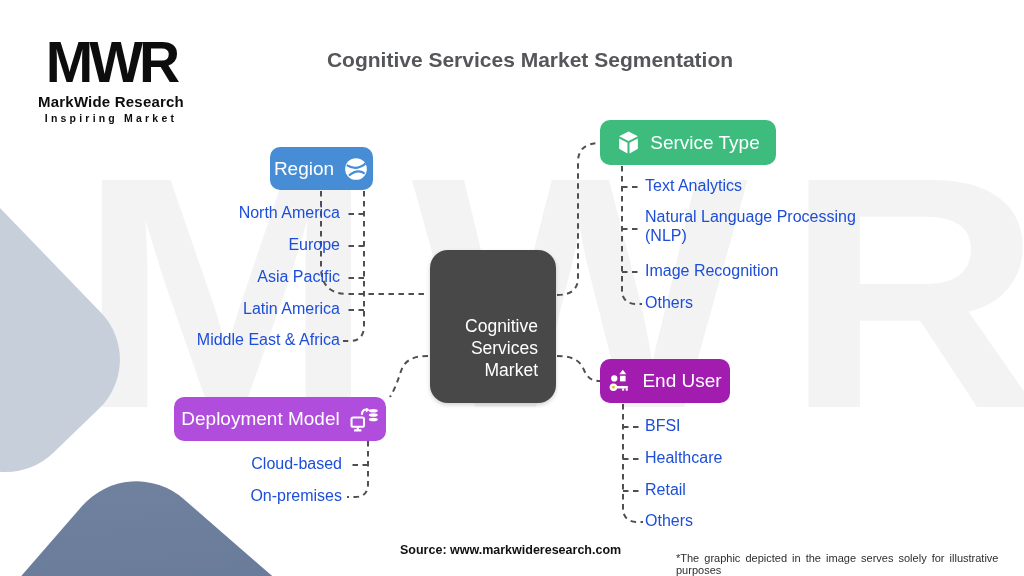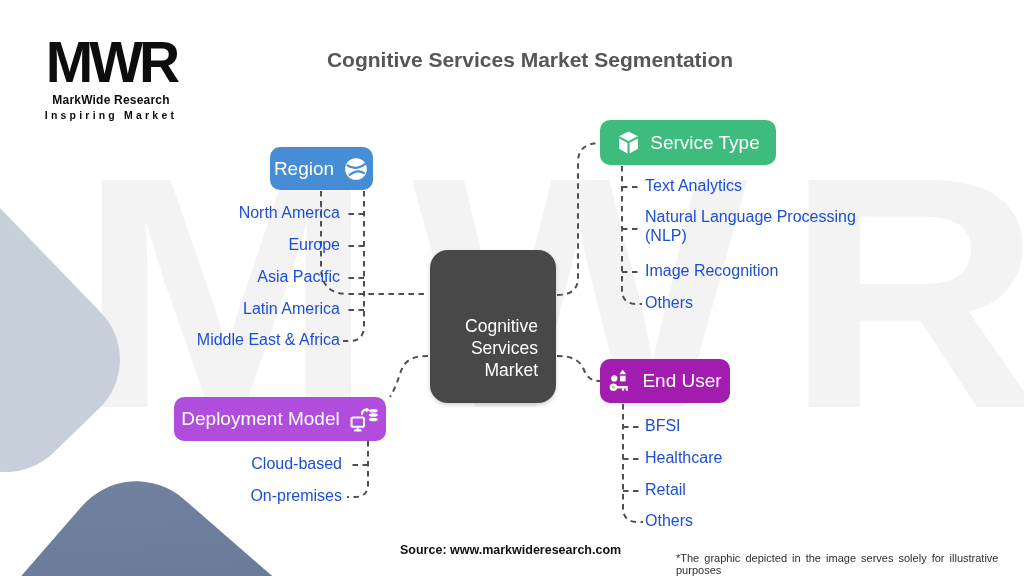--- a/index.html
+++ b/index.html
@@ -23,21 +23,21 @@
     position:absolute;width:420px;height:420px;border-radius:72px;
     left:-60px;top:538px;transform:rotate(41deg);
     background:linear-gradient(135deg,#71839f 0%,#4e6288 100%);z-index:2;
   }
   
   svg.connectors{position:absolute;left:0;top:0;z-index:3;}
   .dash{fill:none;stroke:#4f4f4f;stroke-width:2;stroke-dasharray:5.5 4.5;}
   
   .logo{position:absolute;left:30px;top:34px;width:162px;text-align:center;z-index:4;color:#0d0d0d;}
   .logo-acronym{font-size:57px;font-weight:900;letter-spacing:-4px;line-height:1.0;transform:scaleY(1.02);}
-  .logo-name{font-size:12px;font-weight:800;margin-top:2px;letter-spacing:0.2px;}
+  .logo-name{font-size:15px;font-weight:800;margin-top:2px;letter-spacing:0.2px;}
   .logo-tagline{font-size:10.5px;font-weight:700;letter-spacing:3.2px;margin-top:2px;}
   .page-title{
     position:absolute;left:280px;top:48px;width:500px;text-align:center;z-index:4;
     font-size:21px;font-weight:700;color:#55565a;
   }
   
   .branch-btn{
     position:absolute;z-index:4;border-radius:10px;display:flex;align-items:center;
     justify-content:center;gap:9px;color:#fff;font-size:19px;font-weight:500;
     box-sizing:border-box;padding:0 12px;white-space:nowrap;

